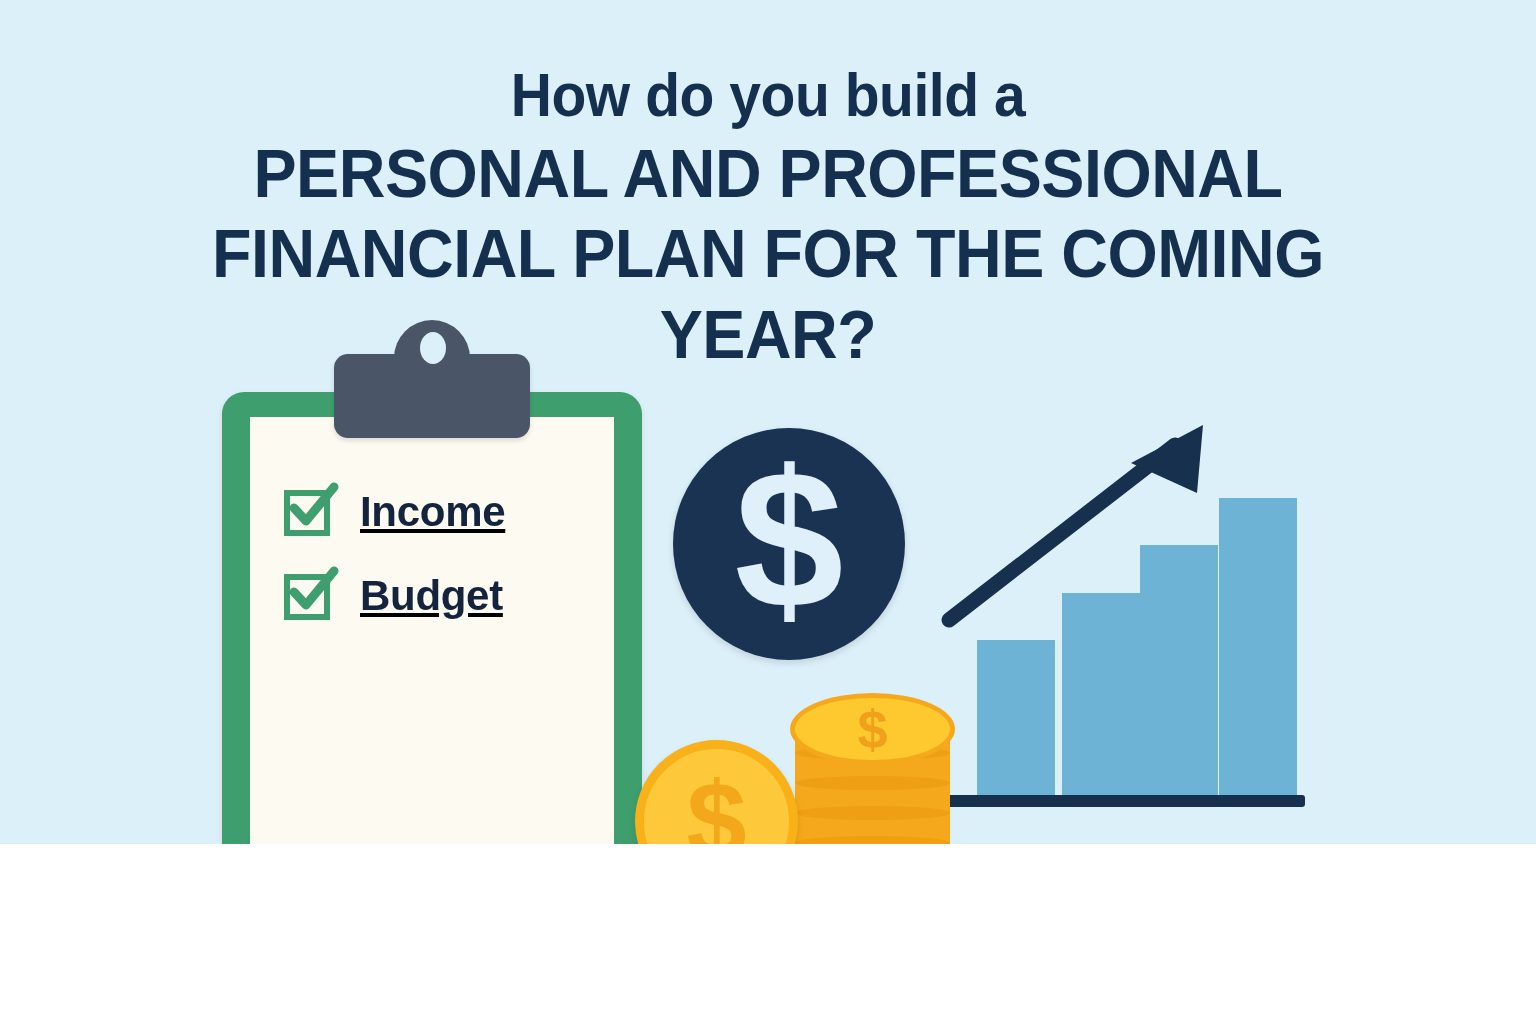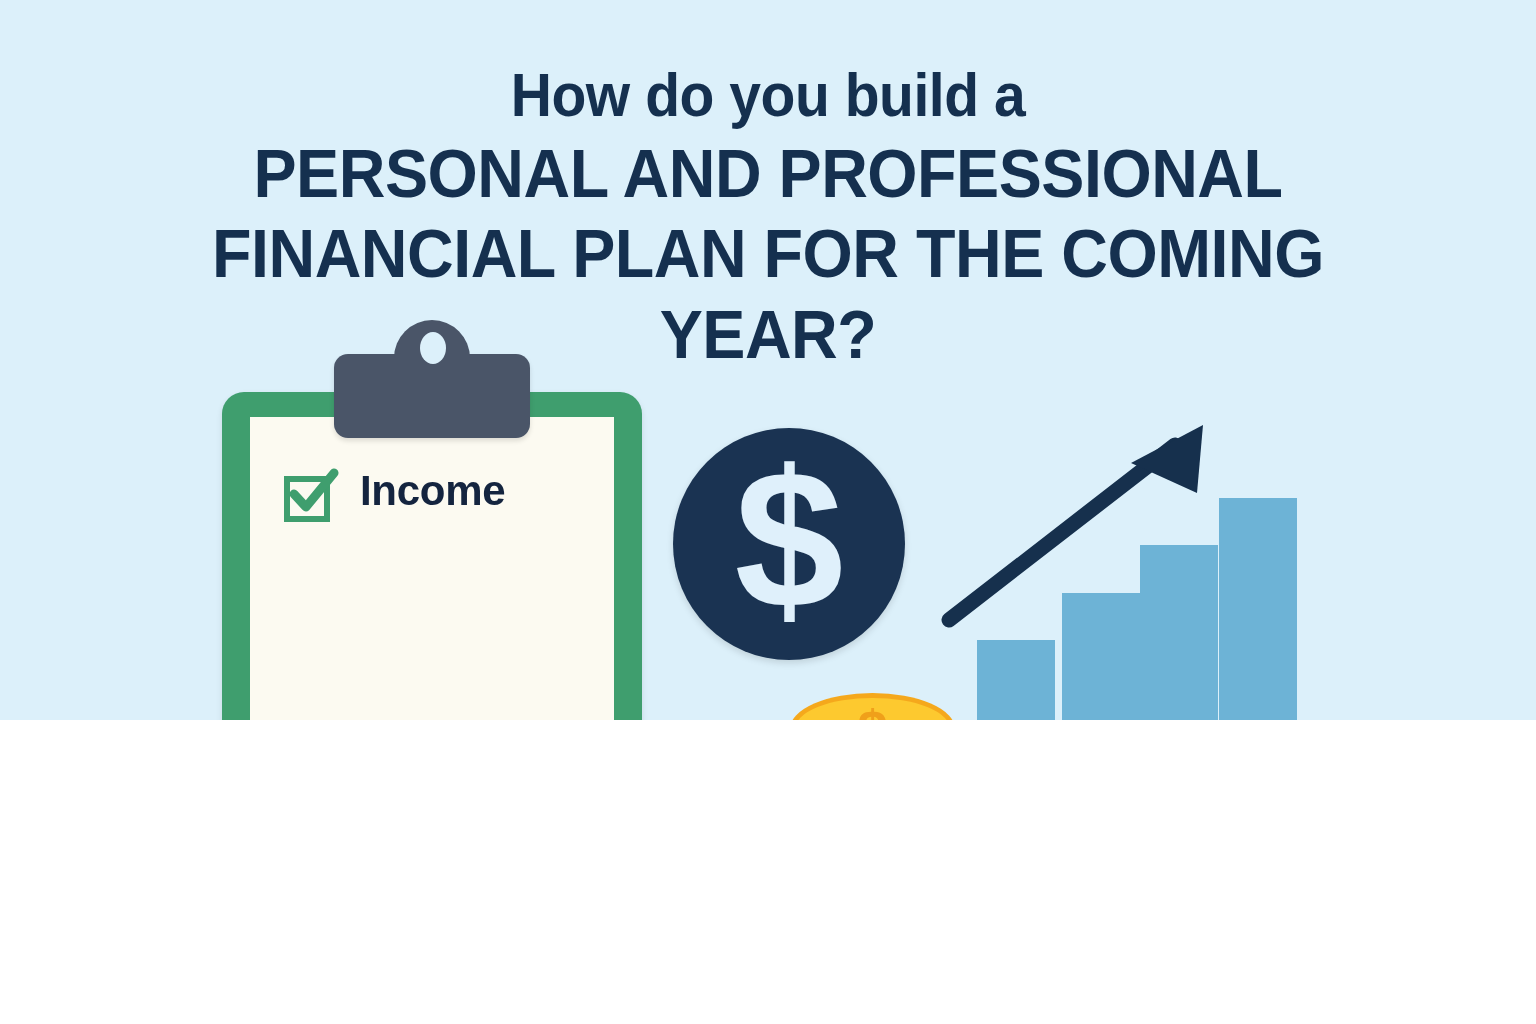--- a/index.html
+++ b/index.html
@@ -8,21 +8,21 @@
   }
   body {
     width: 1536px;
     height: 1024px;
     overflow: hidden;
     font-family: "Liberation Sans", sans-serif;
   }
   #stage {
     position: relative;
     width: 1536px;
-    height: 720px;
+    height: 844px;
     background: #dcf0fa;
     overflow: hidden;
   }
 
   
   #title-block {
     position: absolute;
     left: 0;
     top: 62px;
     width: 1536px;
@@ -106,22 +106,23 @@
 
   
   #checklist {
     position: absolute;
     left: 60px;
     top: 78px;
     width: 330px;
   }
   .check-row {
     display: flex;
-    align-items: flex-start;
+    align-items: center;
     height: 84px;
+    text-decoration: underline;
   }
   .check-box-wrap {
     position: relative;
     width: 56px;
     height: 56px;
     flex: 0 0 56px;
     margin-right: 22px;
   }
   .check-sq {
     position: absolute;
@@ -307,20 +308,29 @@
           <span class="check-sq"></span>
           <svg class="check-tick" viewBox="0 0 58 58" aria-hidden="true">
             <path d="M12 30 L24 43 L52 9" fill="none" stroke="#3f9e6e" stroke-width="9" stroke-linecap="round" stroke-linejoin="round"></path>
           </svg>
         </span>
         <span class="check-label">Income</span>
       </div>
 
 
 
+      <div class="check-row">
+        <span class="check-box-wrap">
+          <span class="check-sq"></span>
+          <svg class="check-tick" viewBox="0 0 58 58" aria-hidden="true">
+            <path d="M12 30 L24 43 L52 9" fill="none" stroke="#3f9e6e" stroke-width="9" stroke-linecap="round" stroke-linejoin="round"></path>
+          </svg>
+        </span>
+        <span class="check-label">Budget</span>
+      </div>
 
     </div>
 
     <div class="cb-clip">
       <span class="cb-clip-lug"></span>
       <span class="cb-clip-hole"></span>
     </div>
   </div>
 
   <div id="dollar-circle">

